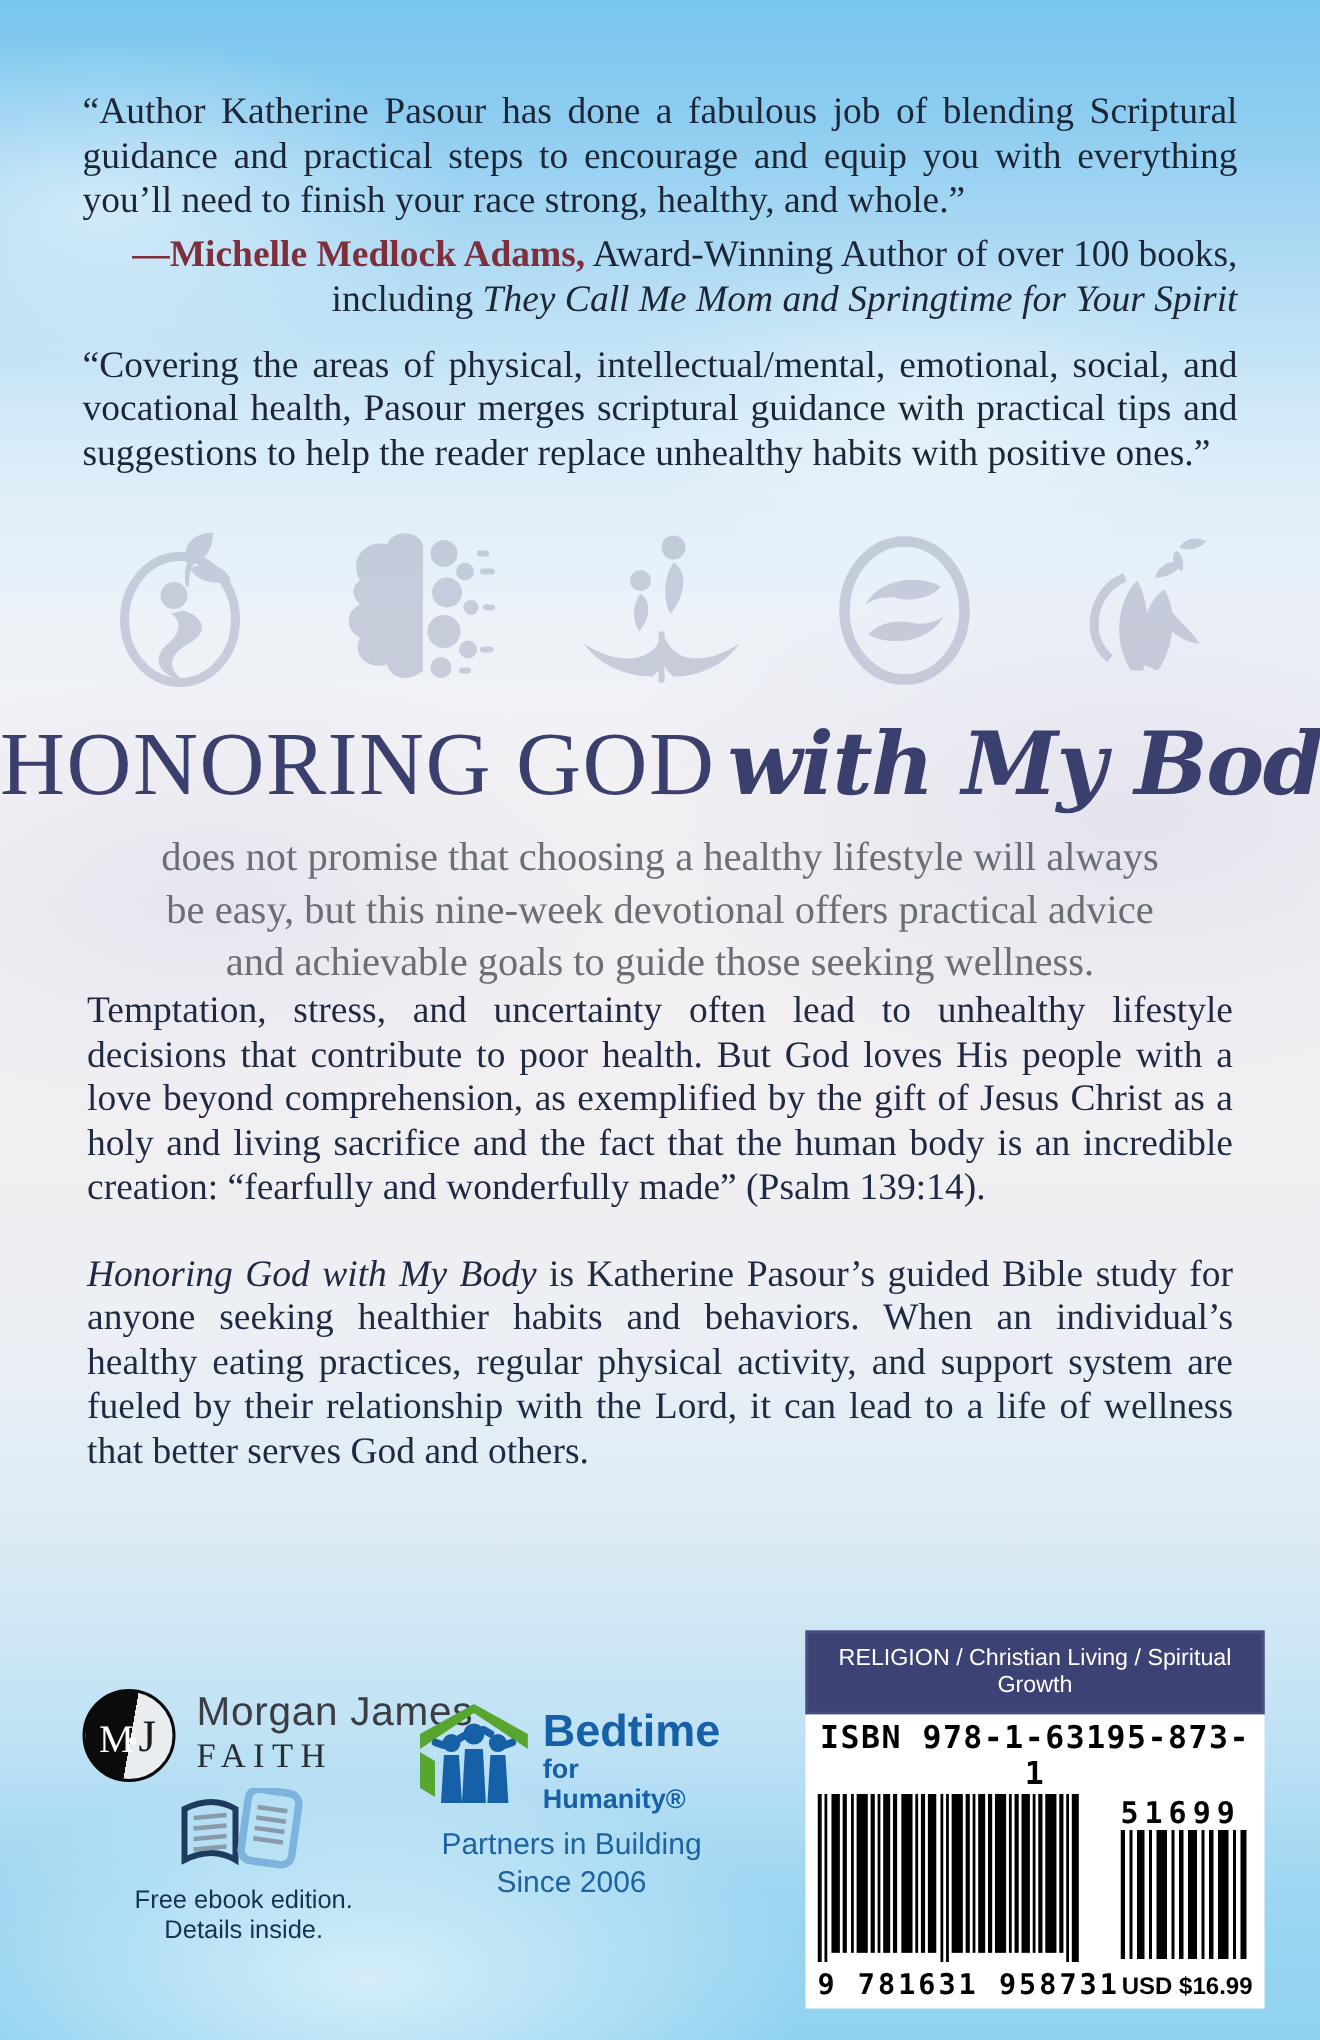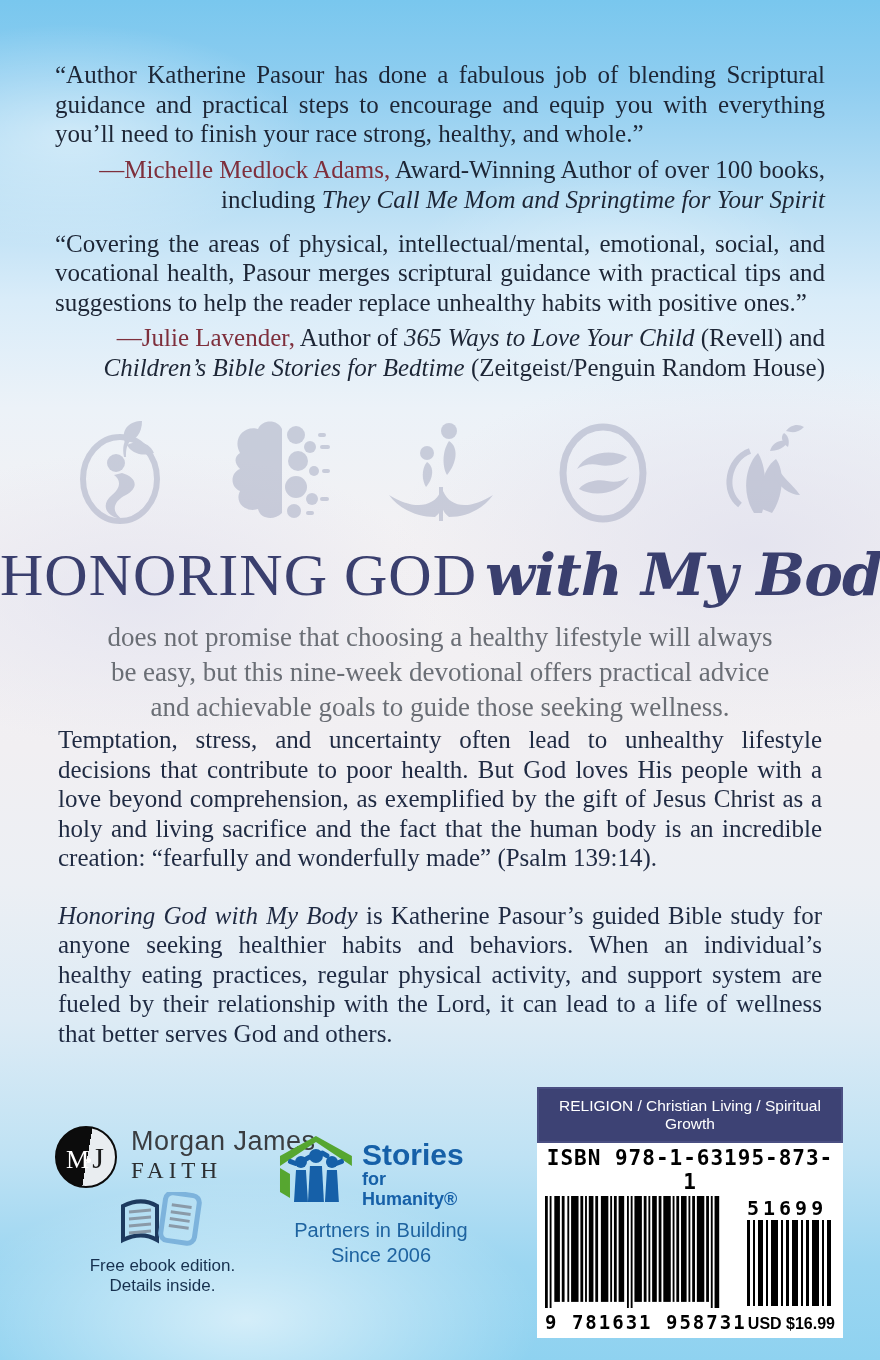--- a/index.html
+++ b/index.html
@@ -14,21 +14,21 @@
       radial-gradient(ellipse 420px 200px at 28% 97%, rgba(255,255,255,.6), rgba(255,255,255,0) 70%),
       radial-gradient(ellipse 300px 160px at 70% 20%, rgba(255,255,255,.35), rgba(255,255,255,0) 70%),
       linear-gradient(180deg,#79c7ee 0%,#8ecdf0 6%,#b5ddf4 14%,#d9ecf9 22%,#ecf2f8 30%,#f3f1f3 40%,#f1eff2 55%,#eceff4 65%,#ddebf5 75%,#bfe2f4 85%,#9cd6f1 93%,#8fd2f0 100%);
   }
   
   .quote{ margin:0 55px; color:#1d2636; }
   .q1{ padding-top:60px; }
   .q2{ margin-top:14px; }
   .qtext{ font-size:25px; line-height:1.18; text-align:justify; }
   .attr{ text-align:right; font-size:25px; line-height:1.2; margin-top:6px; }
-  .attr-name{ font-weight:normal; color:#7e2f3c;text-align:right; }
+  .attr-name{ font-weight:bold; color:#7e2f3c;text-align:right; }
   .it{ font-style:italic; }
   
   .icons-row{ margin:34px 70px 0; display:flex; justify-content:space-between; align-items:center; height:108px; }
   .w-icon{ opacity:.55; }
   
   .title{ margin-top:16px; text-align:center; color:#3a3f6e; white-space:nowrap; font-weight:normal; }
   .t-main{ font-family:"Liberation Serif", serif; font-size:60px; letter-spacing:1px; }
   .t-script{ font-family:"DejaVu Serif", serif; font-style:italic; font-weight:bold; font-size:58px; letter-spacing:-1px; }
   
   .subtitle{ margin-top:10px; text-align:center; color:#6a6e75; font-size:27px; line-height:1.3; }
@@ -78,24 +78,20 @@
   <section class="quote q1">
     <p class="qtext">“Author Katherine Pasour has done a fabulous job of blending Scriptural guidance and practical steps to encourage and equip you with everything you’ll need to finish your race strong, healthy, and whole.”</p>
     <div class="attr">
       <div class="attr-line"><span class="attr-name">—Michelle Medlock Adams,</span><span> Award-Winning Author of over 100 books,</span></div>
       <div class="attr-line"><span>including </span><span class="it">They Call Me Mom and Springtime for Your Spirit</span></div>
     </div>
   </section>
 
   <section class="quote q2">
     <p class="qtext">“Covering the areas of physical, intellectual/mental, emotional, social, and vocational health, Pasour merges scriptural guidance with practical tips and suggestions to help the reader replace unhealthy habits with positive ones.”</p>
-    <div class="attr">
-      <div class="attr-line"><span class="attr-name">—Julie Lavender,</span><span> Author of </span><span class="it">365 Ways to Love Your Child</span><span> (Revell) and</span></div>
-      <div class="attr-line"><span class="it">Children’s Bible Stories for Bedtime</span><span> (Zeitgeist/Penguin Random House)</span></div>
-    </div>
   </section>
 
   <div class="icons-row">
     <svg class="w-icon" width="100" height="108" viewBox="0 0 100 108">
       <g fill="none" stroke="#a9aec4" stroke-width="6">
         <ellipse cx="50" cy="62" rx="37" ry="42"></ellipse>
       </g>
       <g fill="#a9aec4">
         <circle cx="46" cy="46" r="9"></circle>
         <path d="M52 56 C66 60 70 70 56 78 C44 84 40 94 52 102 C36 100 30 88 42 78 C52 70 50 62 44 58 Z"></path>
@@ -221,21 +217,21 @@
           <circle cx="40" cy="20" r="7"></circle>
             <path d="M34 30 L46 30 L48 66 L32 66 Z"></path>
           <rect x="26" y="20" width="10" height="5" rx="2" transform="rotate(-30 31 22)"></rect>
           <rect x="44" y="16" width="10" height="5" rx="2" transform="rotate(30 49 18)"></rect>
           <circle cx="56" cy="26" r="6"></circle>
             <path d="M51 34 L61 34 L63 66 L49 66 Z"></path>
           <rect x="58" y="24" width="10" height="5" rx="2" transform="rotate(-20 63 26)"></rect>
         </g>
       </svg>
       <div class="hab-words">
-        <div class="hab-name">Stories</div>
+        <div class="hab-name">Bedtime</div>
         <div class="hab-sub">for Humanity®</div>
       </div>
     </div>
     <div class="hab-partners">
       <div>Partners in Building</div>
       <div>Since 2006</div>
     </div>
   </div>
 
   <div class="barcode-block">

